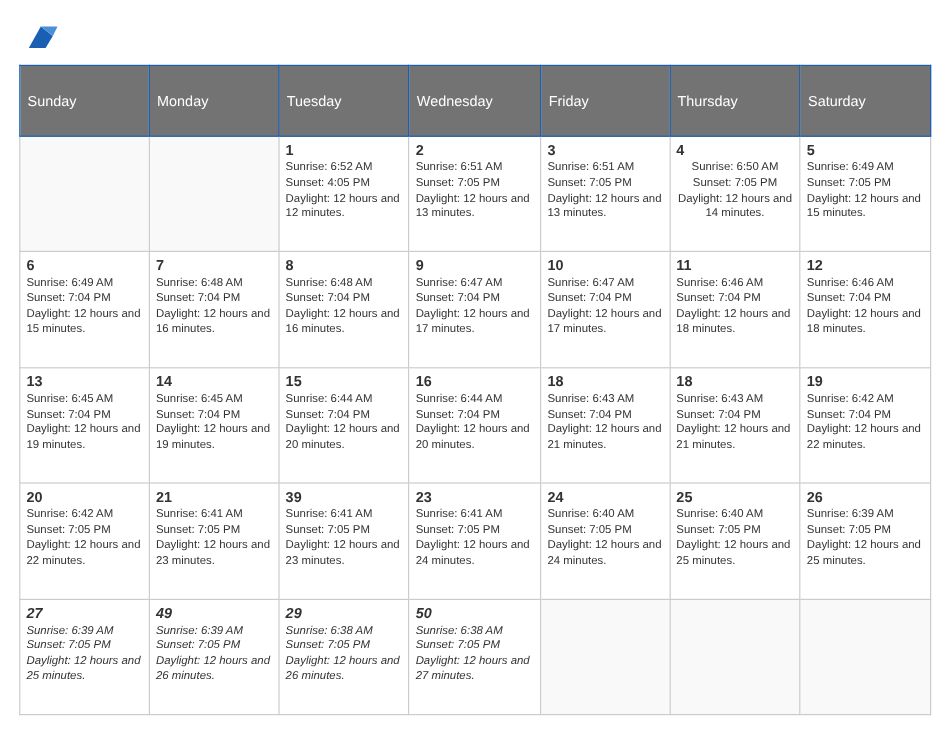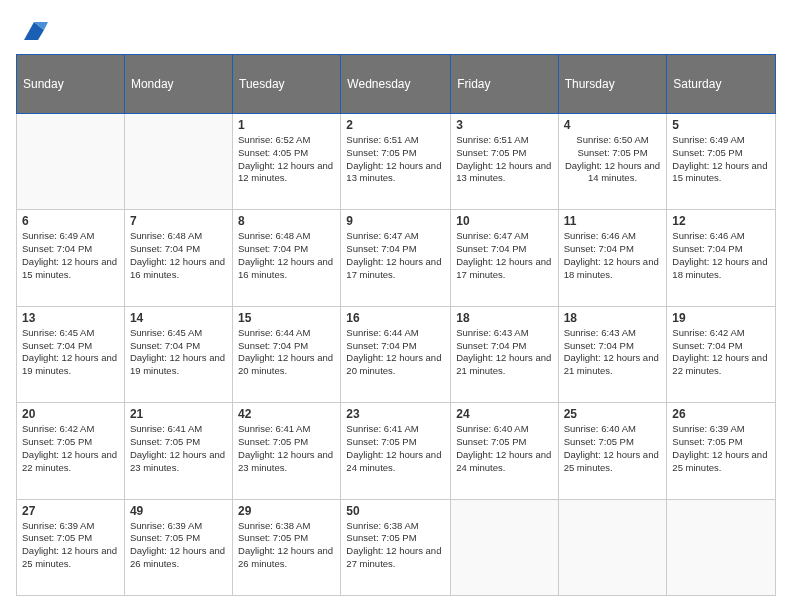--- a/index.html
+++ b/index.html
@@ -81,20 +81,21 @@
     .day-info {
       font-size: 9.5px;
       color: #333;
       line-height: 1.35;
     }
     .empty-cell {
       background: #f9f9f9;
     }
     .last-row td {
       height: 68px;
+      font-style: italic;
     }
   </style>
 </head>
 <body>
 
 <div class="page">
   <div class="header">
     <div class="logo">
       <div class="logo-text">
         <span style="font-size:18px;font-weight:bold;color:#333;"></span>
@@ -253,21 +254,21 @@
 Sunset: 7:05 PM
 Daylight: 12 hours and 22 minutes.</div>
           </td>
           <td>
             <span class="day-num">21</span>
             <div class="day-info" style="white-space: pre-line;">Sunrise: 6:41 AM
 Sunset: 7:05 PM
 Daylight: 12 hours and 23 minutes.</div>
           </td>
           <td>
-            <span class="day-num">42</span>
+            <span class="day-num">39</span>
             <div class="day-info" style="white-space: pre-line;">Sunrise: 6:41 AM
 Sunset: 7:05 PM
 Daylight: 12 hours and 23 minutes.</div>
           </td>
           <td>
             <span class="day-num">23</span>
             <div class="day-info" style="white-space: pre-line;">Sunrise: 6:41 AM
 Sunset: 7:05 PM
 Daylight: 12 hours and 24 minutes.</div>
           </td>

